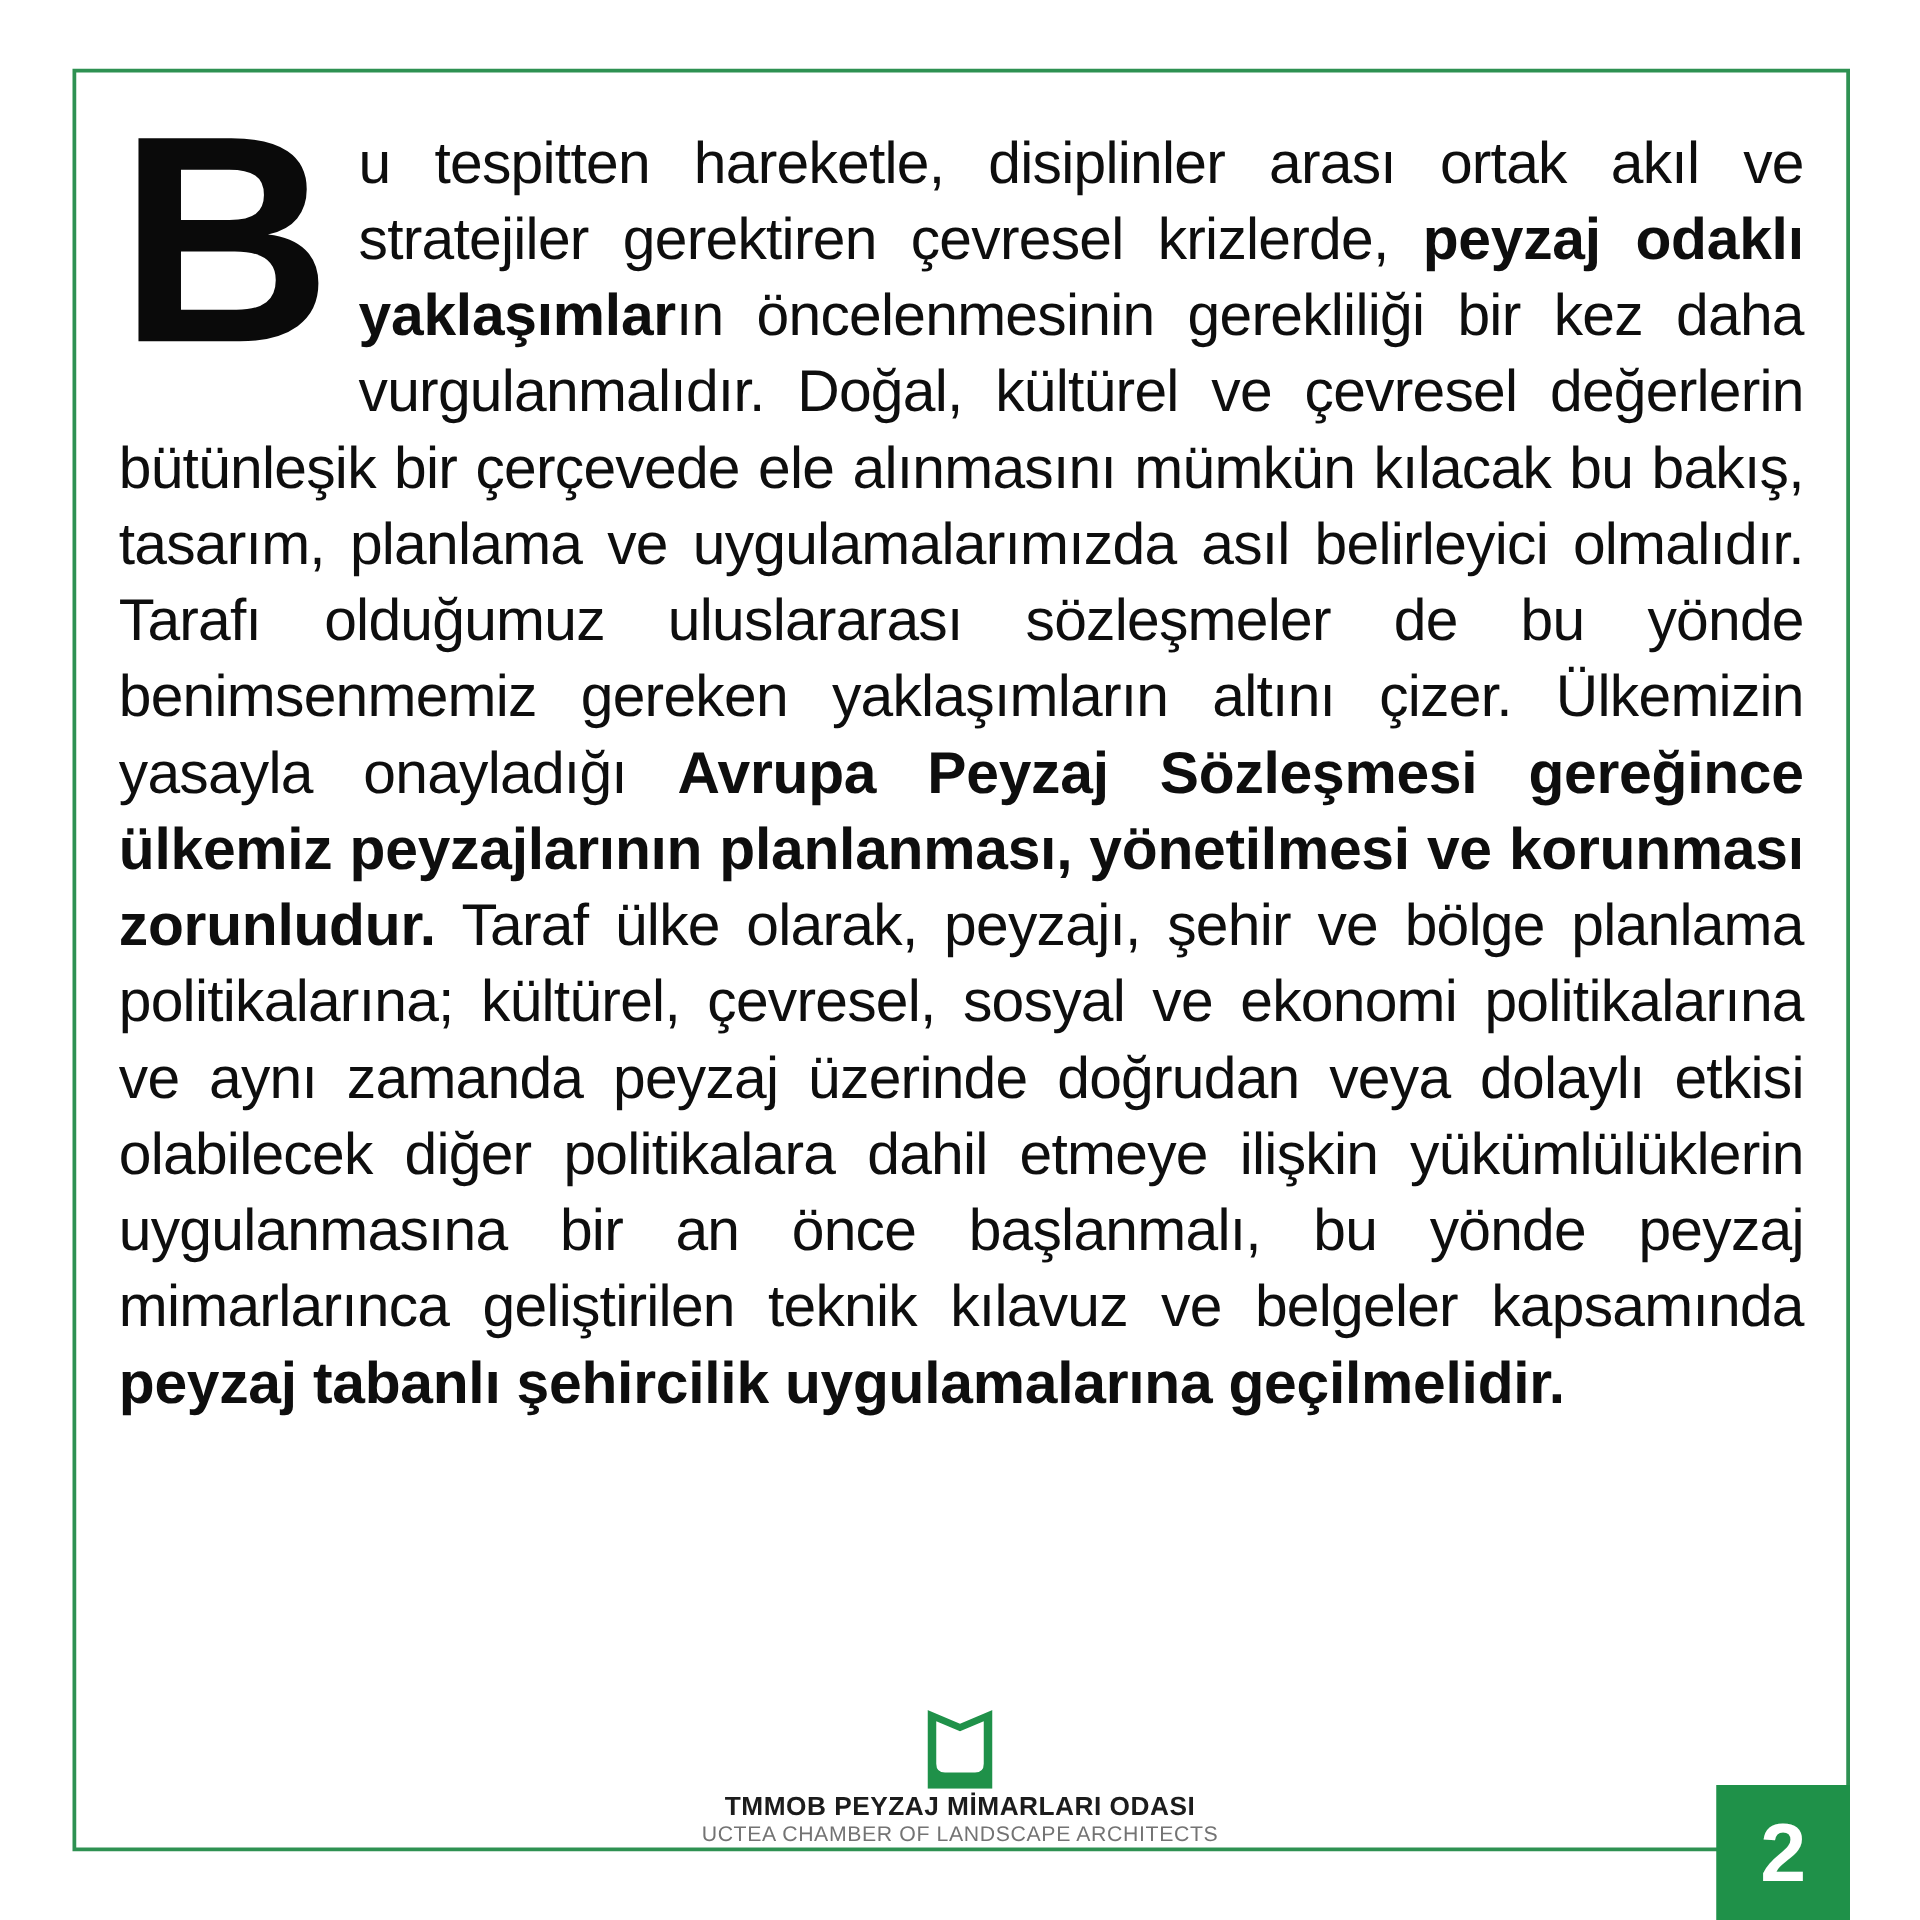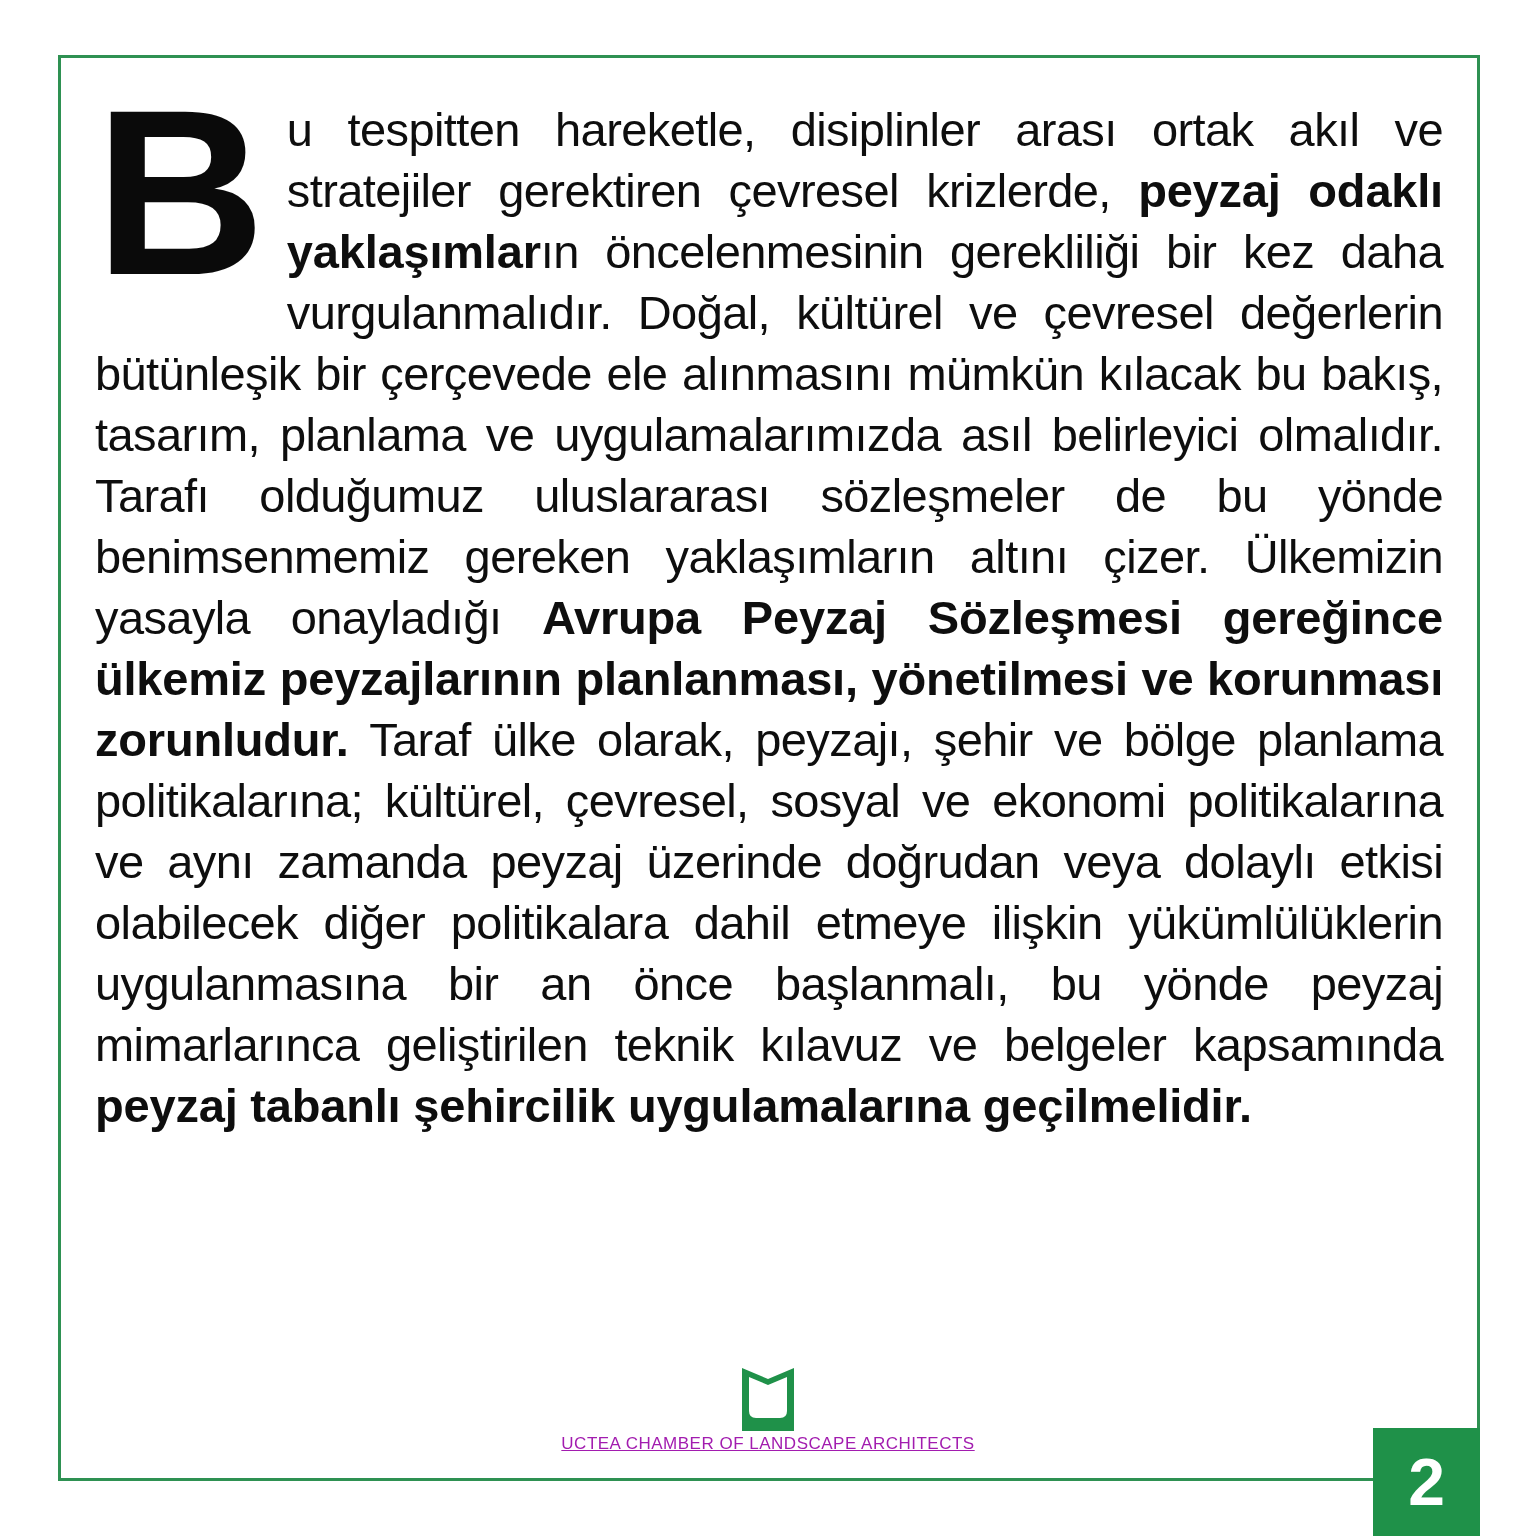--- a/index.html
+++ b/index.html
@@ -66,22 +66,21 @@
     font-weight: 700;
     letter-spacing: 0.4px;
     line-height: 24px;
     color: #1c1c1c;
   }
   .org-en {
     font-size: 17px;
     font-weight: 400;
     letter-spacing: 0.5px;
     line-height: 19px;
-    color: #a21caf;
-    text-decoration: underline;
+    color: #737373;
   }
   .page-badge {
     position: absolute;
     left: 1373px;
     top: 1428px;
     width: 107px;
     height: 108px;
     background: #1f9149;
     z-index: 5;
     display: flex;
@@ -104,20 +103,21 @@
 
   <div class="content">
     <span class="dropcap">B</span><span><span>u tespitten hareketle, disiplinler arası ortak akıl ve stratejiler gerektiren çevresel krizlerde, </span><span class="b">peyzaj odaklı yaklaşımlar</span><span>ın öncelenmesinin gerekliliği bir kez daha vurgulanmalıdır. Doğal, kültürel ve çevresel değerlerin bütünleşik bir çerçevede ele alınmasını mümkün kılacak bu bakış, tasarım, planlama ve uygulamalarımızda asıl belirleyici olmalıdır. Tarafı olduğumuz uluslararası sözleşmeler de bu yönde benimsenmemiz gereken yaklaşımların altını çizer. Ülkemizin yasayla onayladığı </span><span class="b">Avrupa Peyzaj Sözleşmesi gereğince ülkemiz peyzajlarının planlanması, yönetilmesi ve korunması zorunludur.</span><span> Taraf ülke olarak, peyzajı, şehir ve bölge planlama politikalarına; kültürel, çevresel, sosyal ve ekonomi politikalarına ve aynı zamanda peyzaj üzerinde doğrudan veya dolaylı etkisi olabilecek diğer politikalara dahil etmeye ilişkin yükümlülüklerin uygulanmasına bir an önce başlanmalı, bu yönde peyzaj mimarlarınca geliştirilen teknik kılavuz ve belgeler kapsamında </span><span class="b">peyzaj tabanlı şehircilik uygulamalarına geçilmelidir.</span></span>
   </div>
 
   <div class="footer">
     <svg class="logo-icon" viewBox="0 0 52 63" xmlns="http://www.w3.org/2000/svg" aria-hidden="true">
       <path d="M0 0 L26 11 L52 0 L52 63 L0 63 Z" fill="#1f9149"></path>
       <path d="M7 9 L26 17 L45 9 L45 43 Q45 50 38 50 L14 50 Q7 50 7 43 Z" fill="#ffffff"></path>
     </svg>
+    <div class="org-tr">TMMOB PEYZAJ MİMARLARI ODASI</div>
     <div class="org-en">UCTEA CHAMBER OF LANDSCAPE ARCHITECTS</div>
   </div>
 
   <div class="page-badge">
     <span>2</span>
   </div>
 
 </div>
 
 </body></html>

